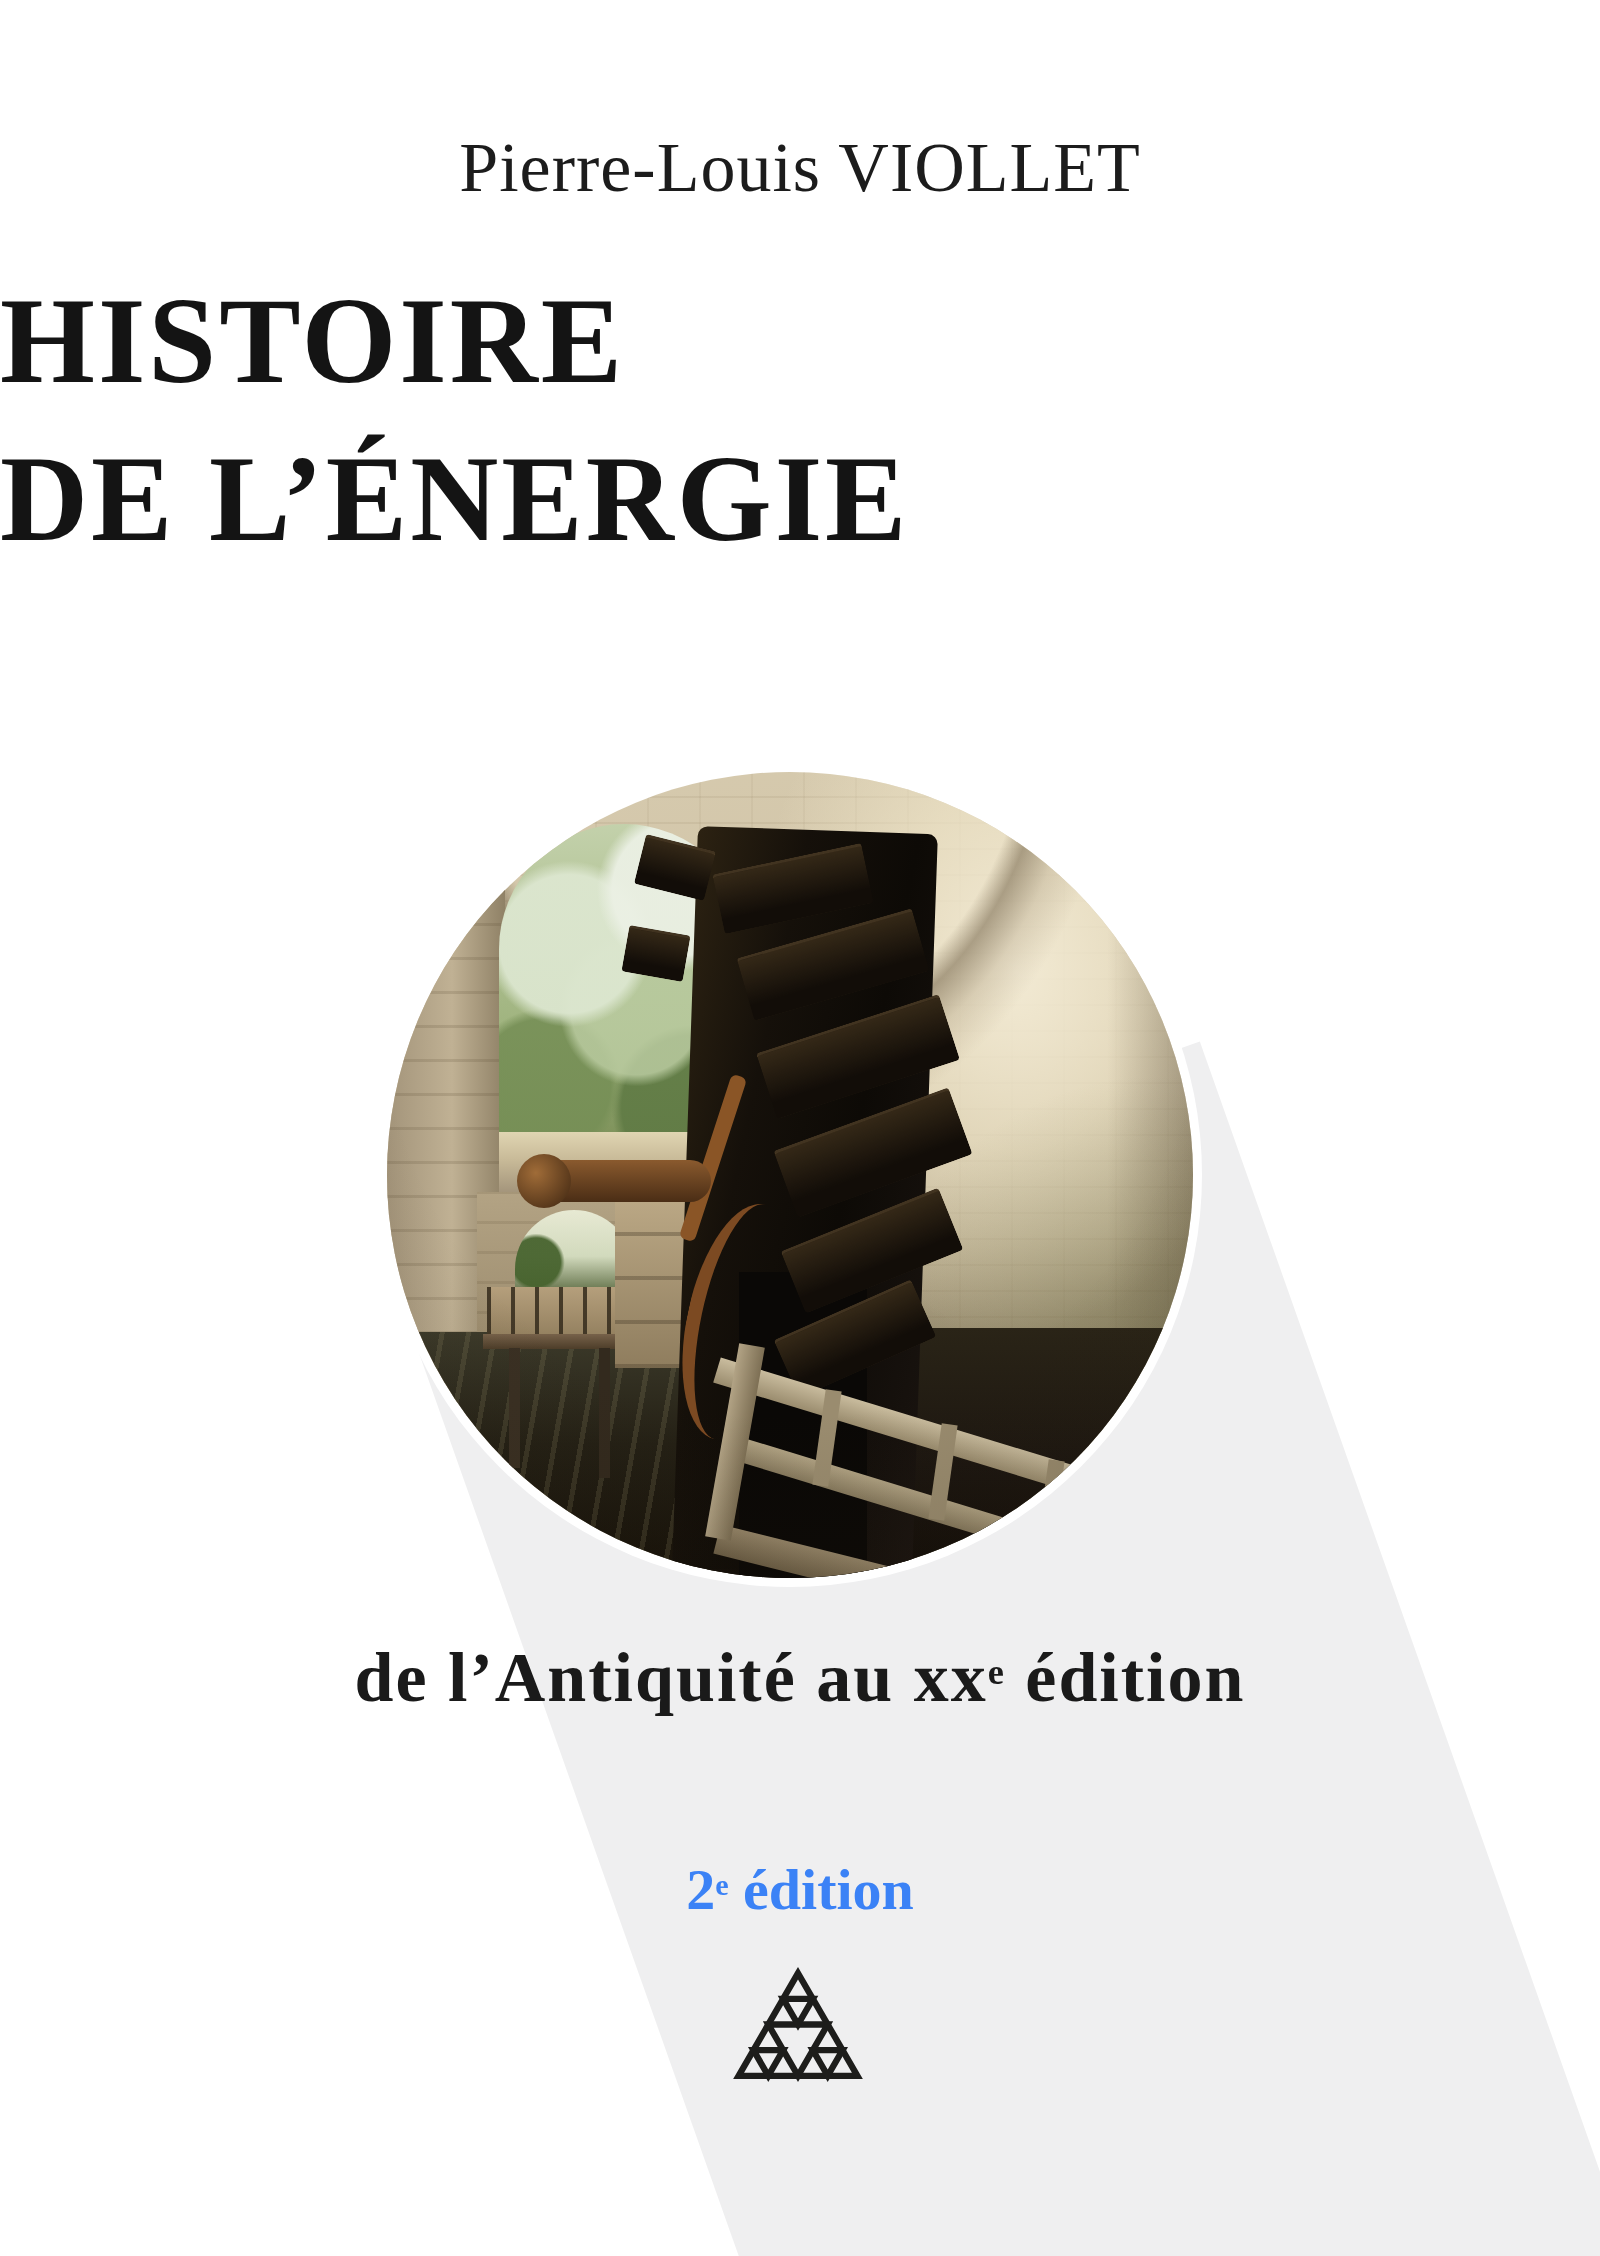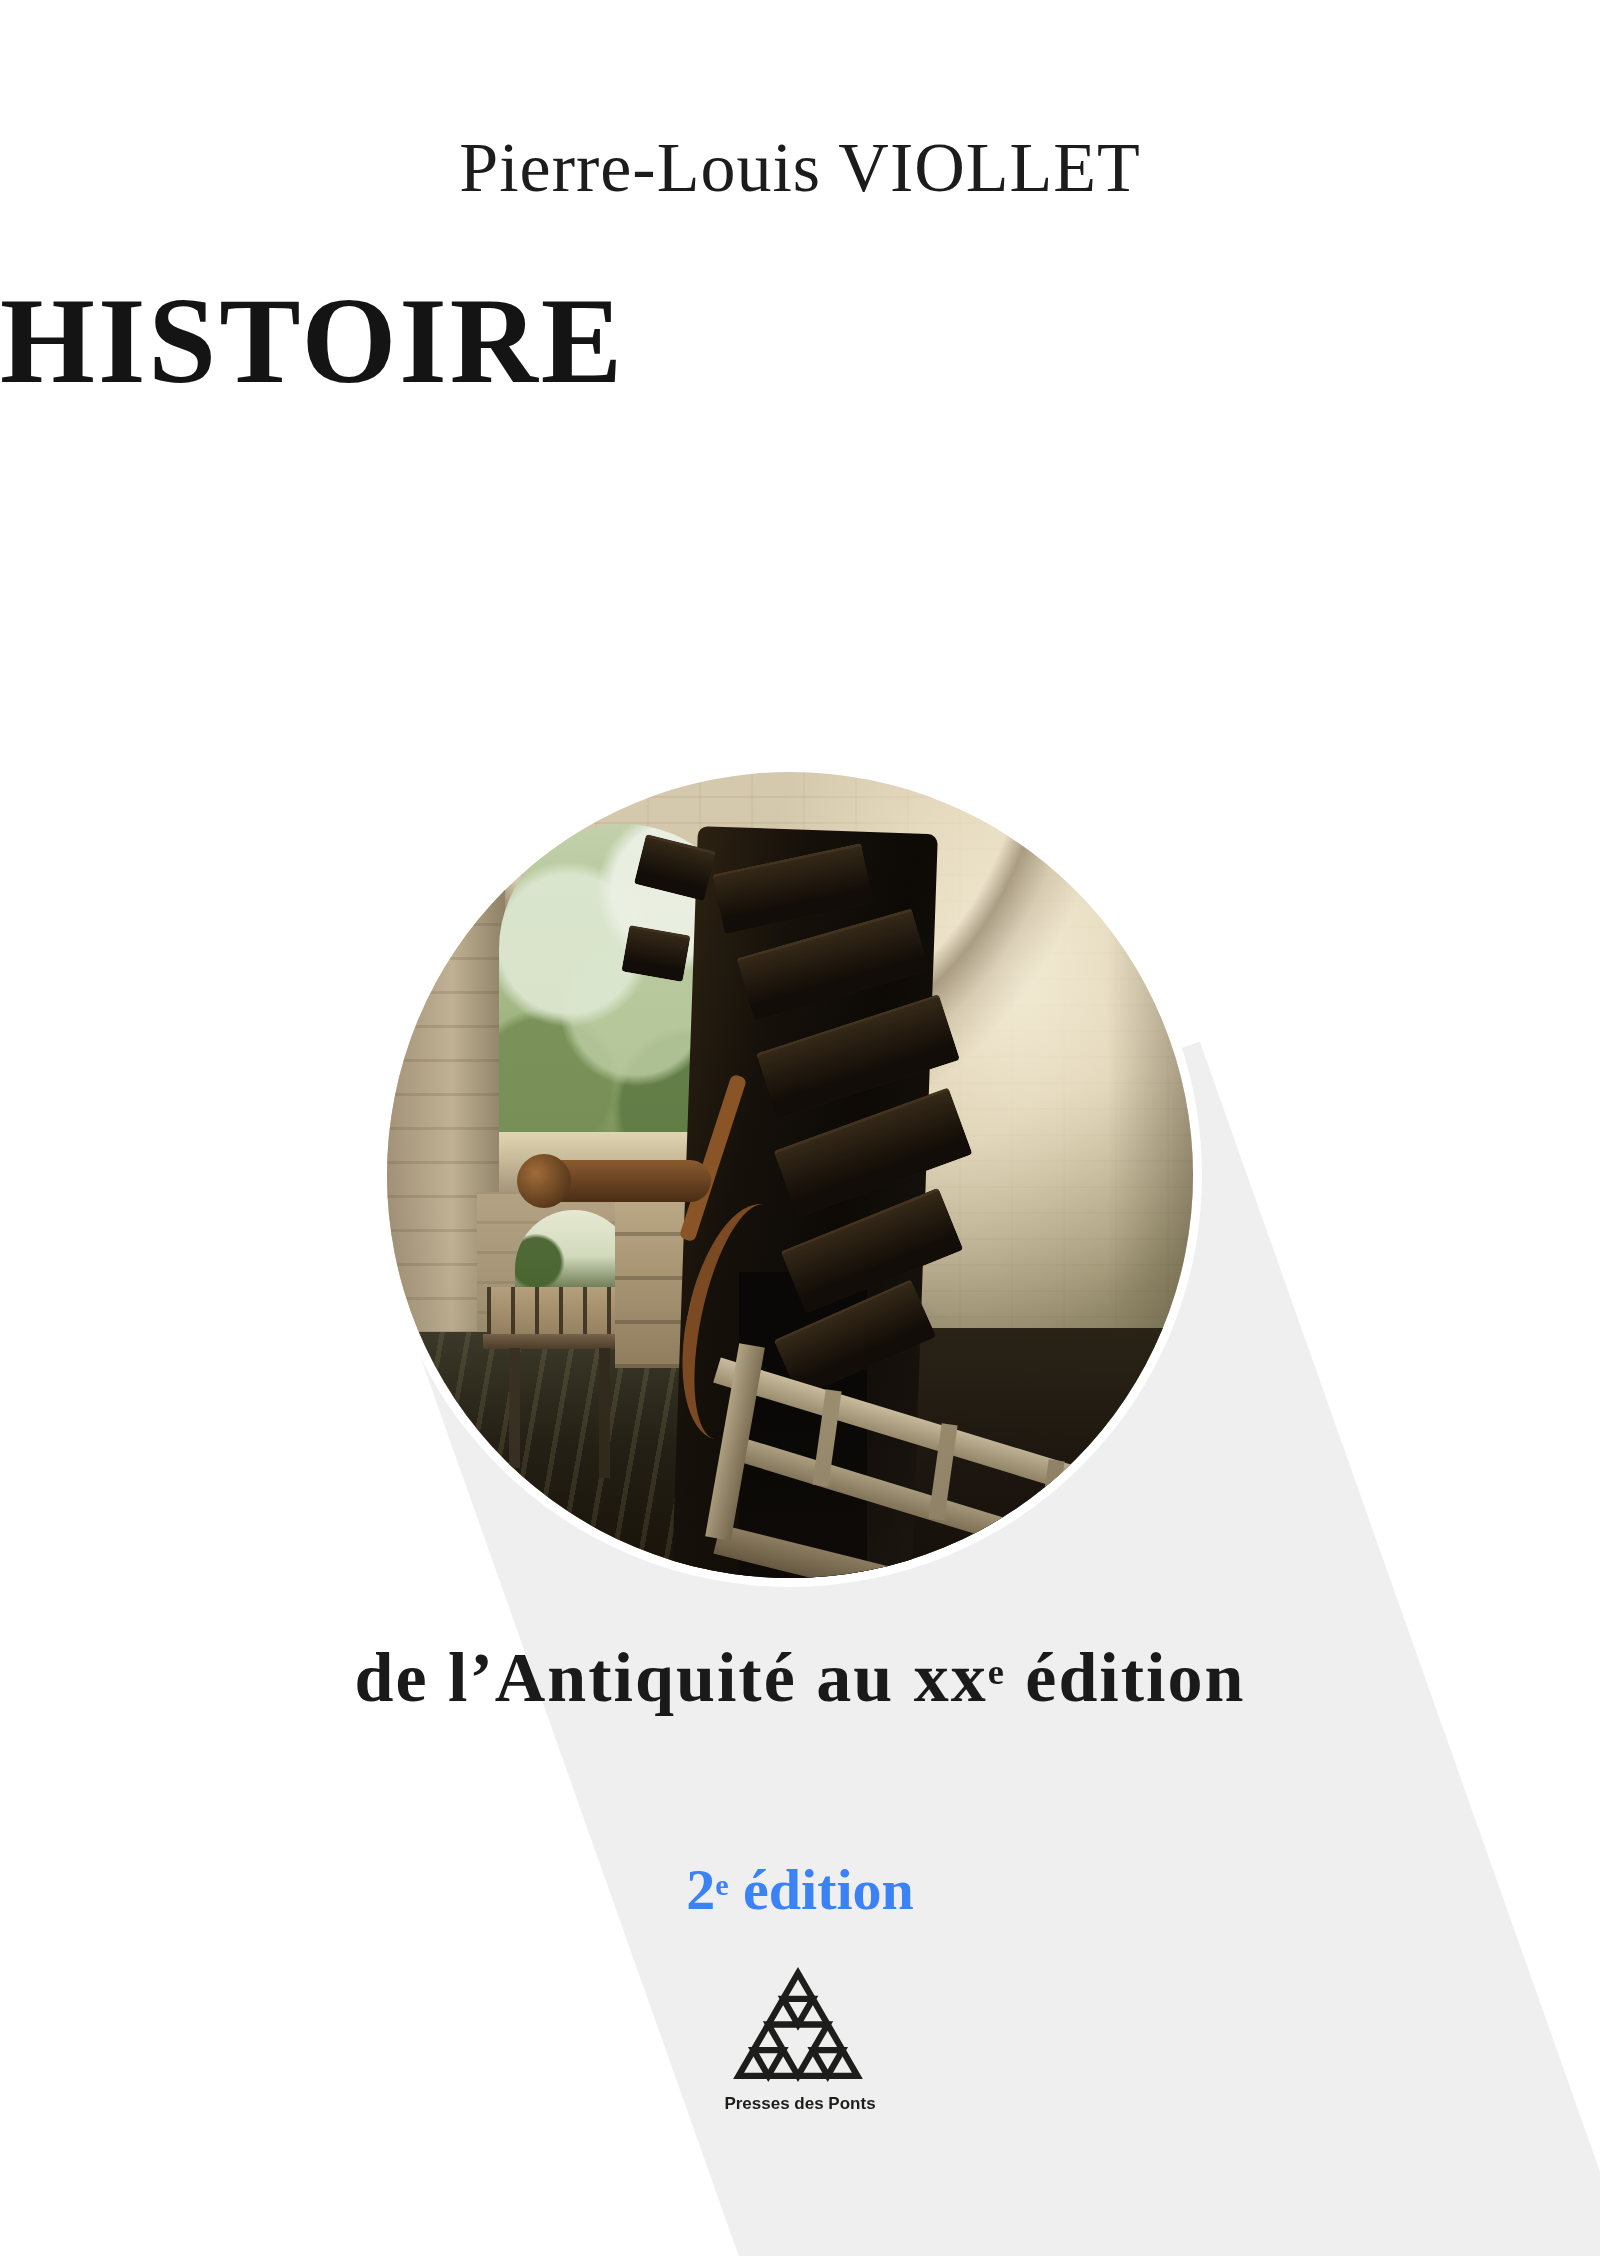--- a/index.html
+++ b/index.html
@@ -286,20 +286,21 @@
 <body>
 
 <div class="page">
 
   <div class="band"></div>
 
   <div class="author">Pierre-Louis VIOLLET</div>
 
   <div class="title">
     <span class="tline">HISTOIRE</span>
+    <span class="tline">DE L’ÉNERGIE</span>
   </div>
 
   <div class="photo">
     <div class="ph-base"></div>
     <div class="ph-sun"></div>
     <div class="ph-arch-shadow"></div>
     <div class="ph-right-edge"></div>
     <div class="ph-moss"></div>
     <div class="ph-left-pier"></div>
     <div class="ph-opening"></div>
@@ -346,15 +347,14 @@
   <svg class="logo" viewBox="0 0 140 140" xmlns="http://www.w3.org/2000/svg">
     <g fill="none" stroke="#1d1d1b" stroke-width="7" stroke-linejoin="miter" stroke-linecap="square">
       <path d="M70,8 L4,122 L136,122 Z"></path>
       <path d="M37,65 L103,65 L70,122 Z"></path>
       <path d="M53.5,36.5 L86.5,36.5 L70,65 Z"></path>
       <path d="M20.5,93.5 L53.5,93.5 L37,122 Z"></path>
       <path d="M86.5,93.5 L119.5,93.5 L103,122 Z"></path>
     </g>
   </svg>
 
-  <div class="publisher">Presses des Ponts</div>
 
 </div>
 
 </body></html>

